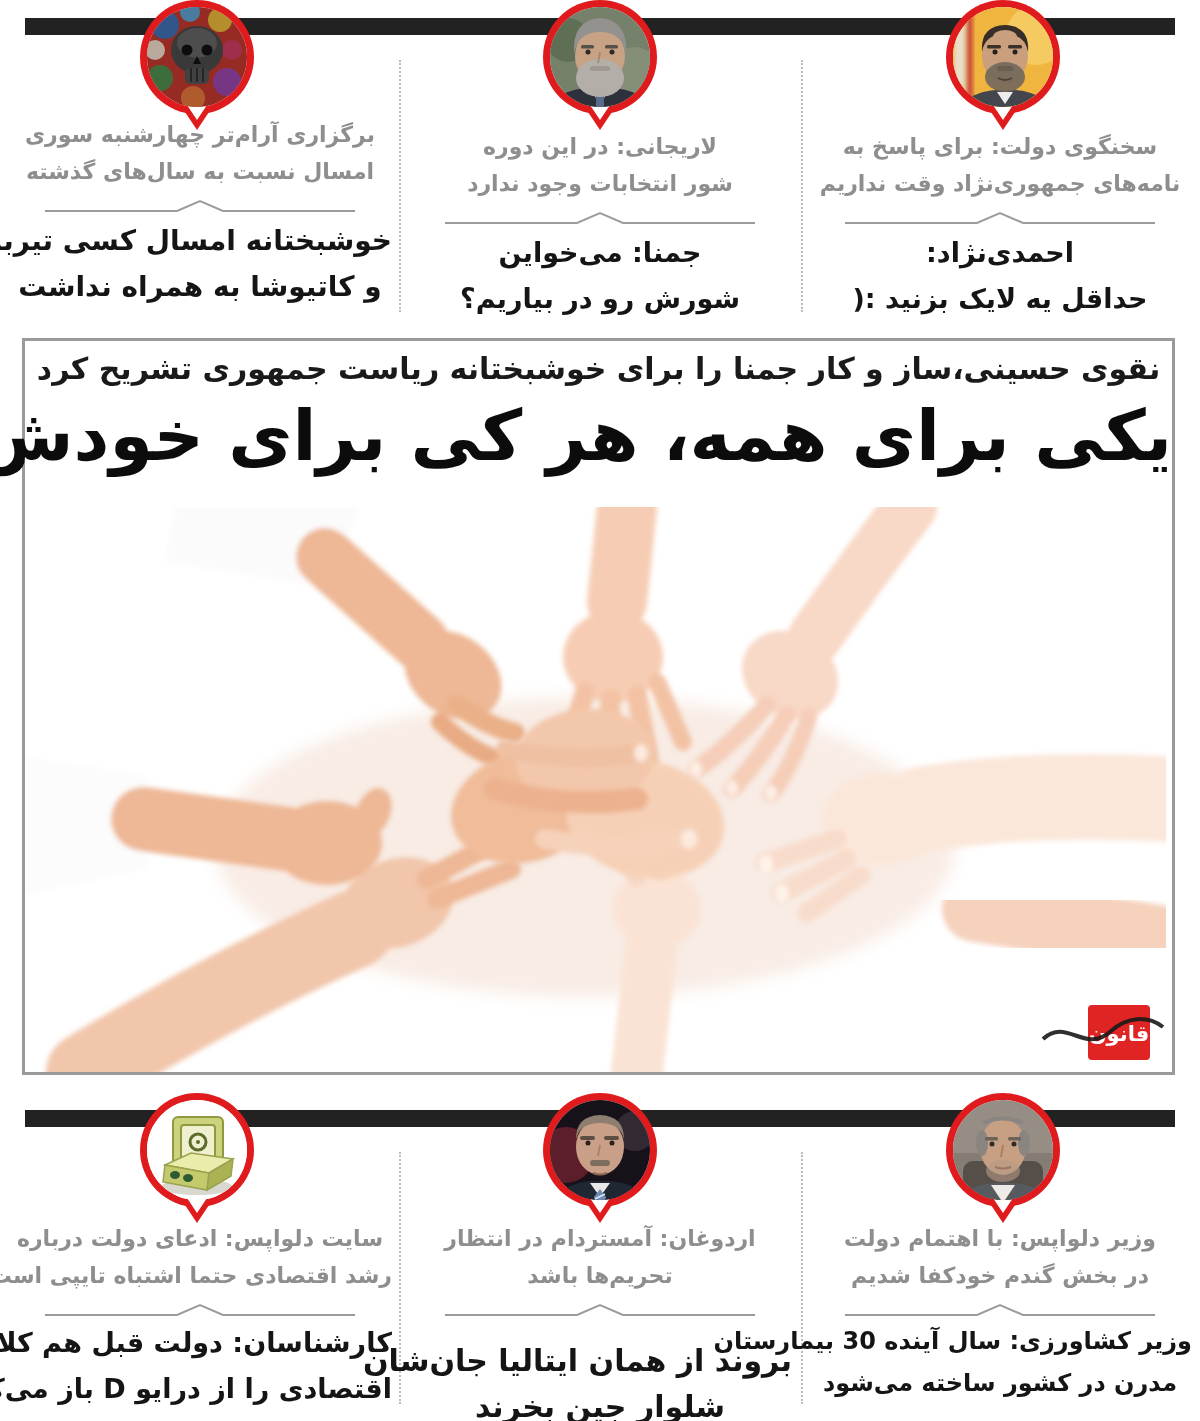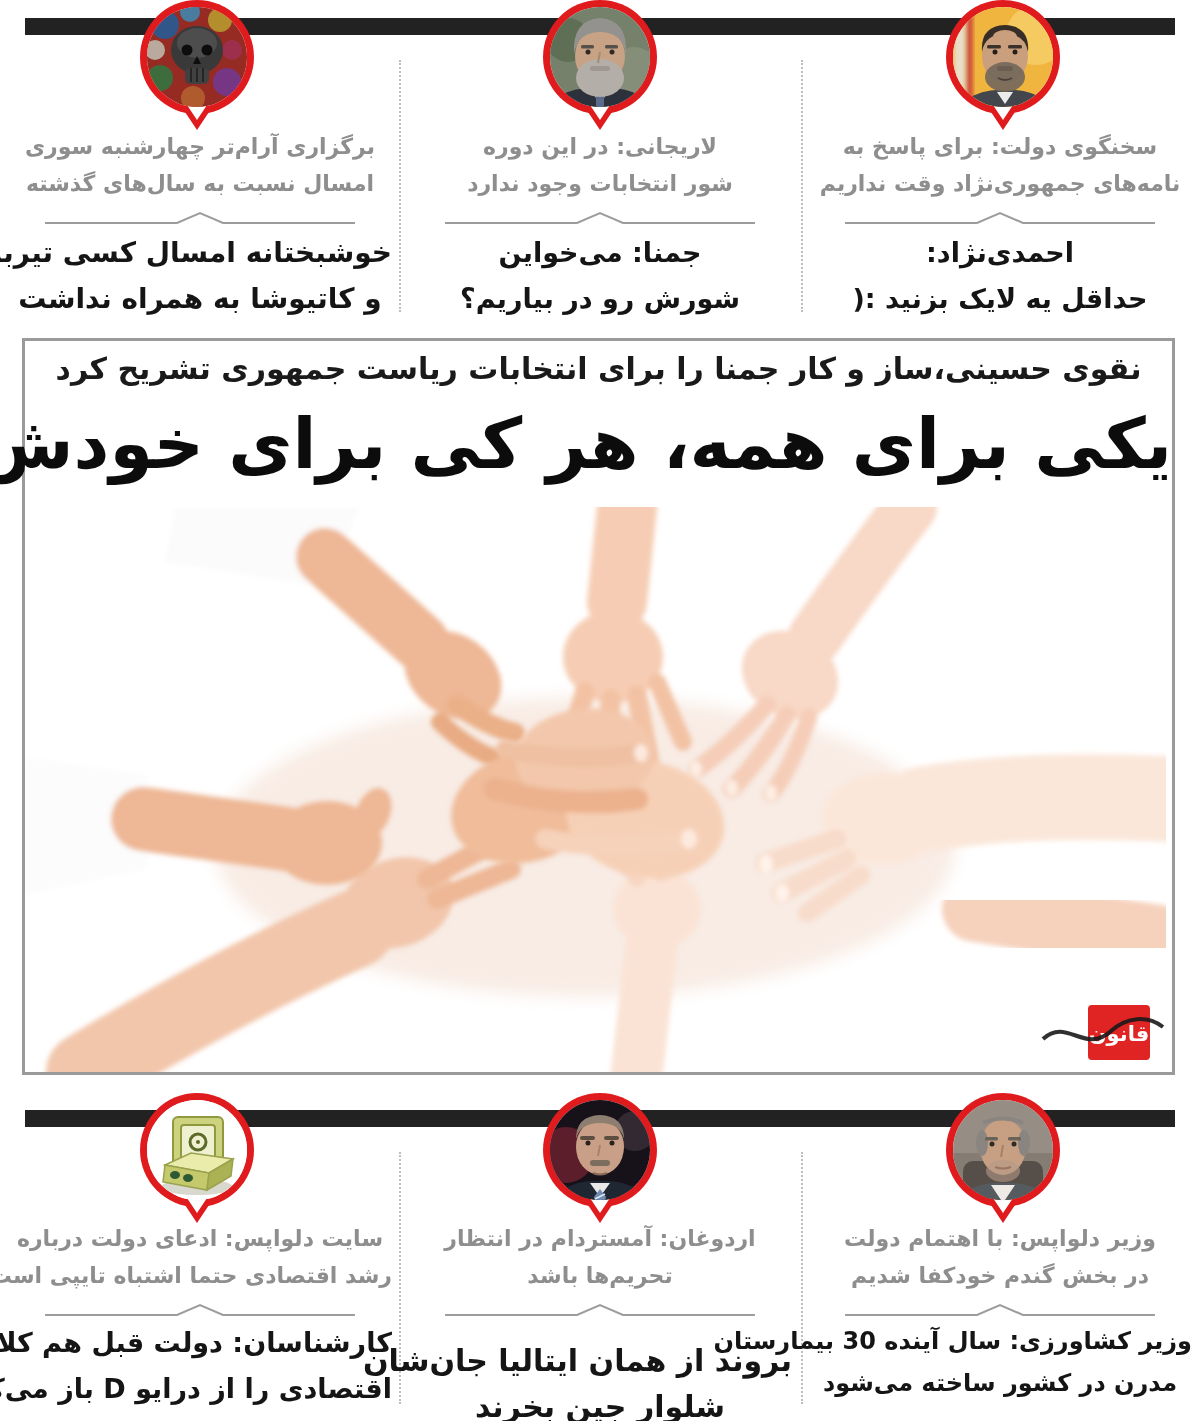--- a/index.html
+++ b/index.html
@@ -15,21 +15,21 @@
   .black-h{color:#151515;font-weight:bold;font-size:28px;line-height:46px;}
   .black-h.sz31{font-size:27px;}
   .black-h.sz30{font-size:30px;}
   .black-h.sz27{font-size:27px;}
   .black-h.sz24{font-size:24px;line-height:42px;}
   .line{white-space:nowrap;}
   .notch{display:block;margin:0 auto;}
   .main-box{position:absolute;left:22px;top:338px;width:1147px;height:731px;
             border:3px solid #9a9a9a;background:#ffffff;z-index:2;}
   .kicker{margin-top:10px;text-align:center;font-size:30px;font-weight:bold;color:#1a1a1a;white-space:nowrap;}
-  .headline{margin-top:12px;text-align:center;font-size:70px;font-weight:bold;color:#0c0c0c;
+  .headline{margin-top:4px;text-align:center;font-size:70px;font-weight:bold;color:#0c0c0c;
             line-height:92px;white-space:nowrap;}
   .photo{position:absolute;left:0;bottom:0;width:1141px;height:565px;}
 </style>
 </head>
 <body>
 
 <div class="page">
 
   <div class="bar top"></div>
   <div class="bar bottom"></div>
@@ -127,21 +127,21 @@
       <ellipse cx="64" cy="77" rx="20" ry="15" fill="#776a5c" opacity="0.95"></ellipse>
       <rect x="56" y="66" width="16" height="5" rx="2.5" fill="#6b5e50"></rect>
       <path d="M57,78 Q64,82 71,78" stroke="#4a4038" stroke-width="2" fill="none"></path>
       <circle cx="54" cy="52" r="2.5" fill="#241f1a"></circle>
       <circle cx="74" cy="52" r="2.5" fill="#241f1a"></circle>
       <rect x="46" y="45" width="14" height="3.5" rx="1.5" fill="#3a322a"></rect>
       <rect x="67" y="45" width="14" height="3.5" rx="1.5" fill="#3a322a"></rect>
     </g>
   </svg>
 
-  <div class="cell" style="left:8px;top:128px;">
+  <div class="cell" style="left:8px;top:116px;">
     <div class="gray-h">
       <div class="line">برگزاری آرام‌تر چهارشنبه سوری</div>
       <div class="line">امسال نسبت به سال‌های گذشته</div>
     </div>
     <svg class="notch" style="margin-top:8px;" width="310" height="16" viewBox="0 0 310 16">
       <path d="M0,13 H132 L155,3 L178,13 H310" stroke="#9c9c9c" stroke-width="2" fill="none"></path>
     </svg>
     <div class="black-h" style="margin-top:4px;">
       <div class="line">خوشبختانه امسال کسی تیربار</div>
       <div class="line">و کاتیوشا به همراه نداشت</div>
@@ -170,21 +170,21 @@
     <svg class="notch" style="margin-top:8px;" width="310" height="16" viewBox="0 0 310 16">
       <path d="M0,13 H132 L155,3 L178,13 H310" stroke="#9c9c9c" stroke-width="2" fill="none"></path>
     </svg>
     <div class="black-h sz31" style="margin-top:4px;">
       <div class="line">احمدی‌نژاد:</div>
       <div class="line">حداقل یه لایک بزنید :(</div>
     </div>
   </div>
 
   <div class="main-box">
-    <div class="kicker">نقوی حسینی،ساز و کار جمنا را برای انتخابات ریاست جمهوری تشریح کرد</div>
+    <div class="kicker">نقوی حسینی،ساز و کار جمنا را برای خوشبختانه ریاست جمهوری تشریح کرد</div>
     <div class="headline">یکی برای همه، هر کی برای خودش</div>
 
     <svg class="photo" viewBox="0 0 1141 565">
       <defs>
         <filter id="soft" x="-30%" y="-30%" width="160%" height="160%">
             <feGaussianBlur stdDeviation="2.5"></feGaussianBlur>
           </filter>
         <filter id="softer" x="-40%" y="-40%" width="180%" height="180%">
             <feGaussianBlur stdDeviation="8"></feGaussianBlur>
           </filter>

